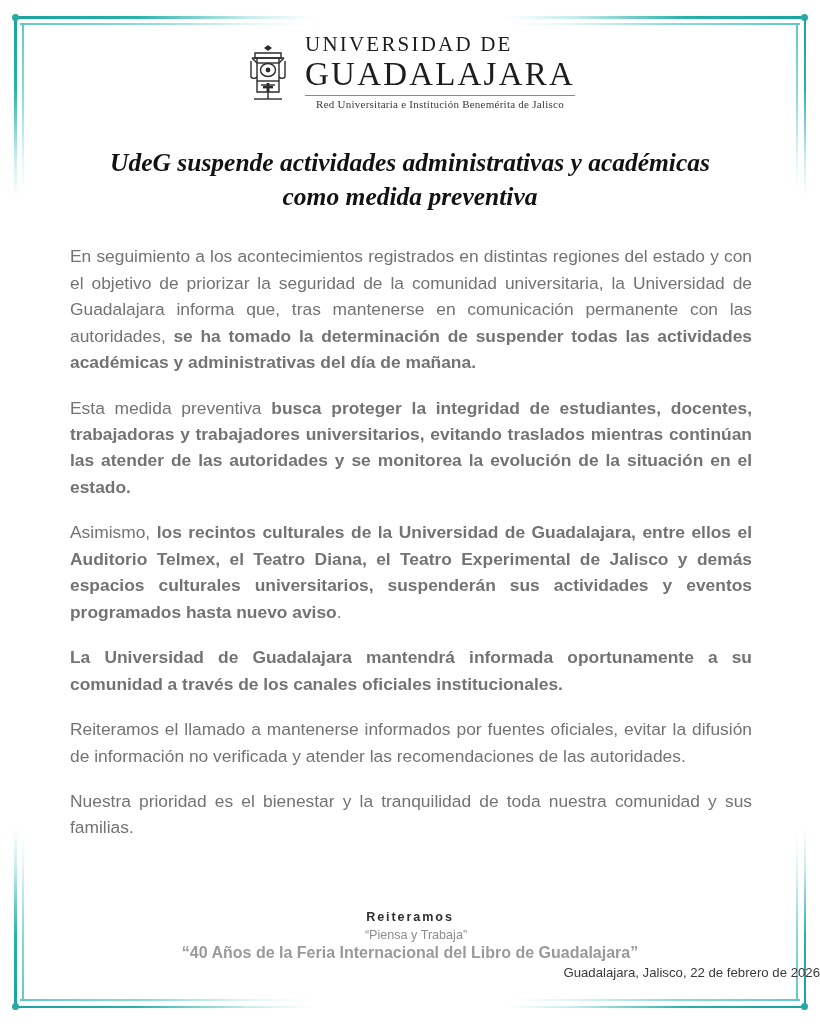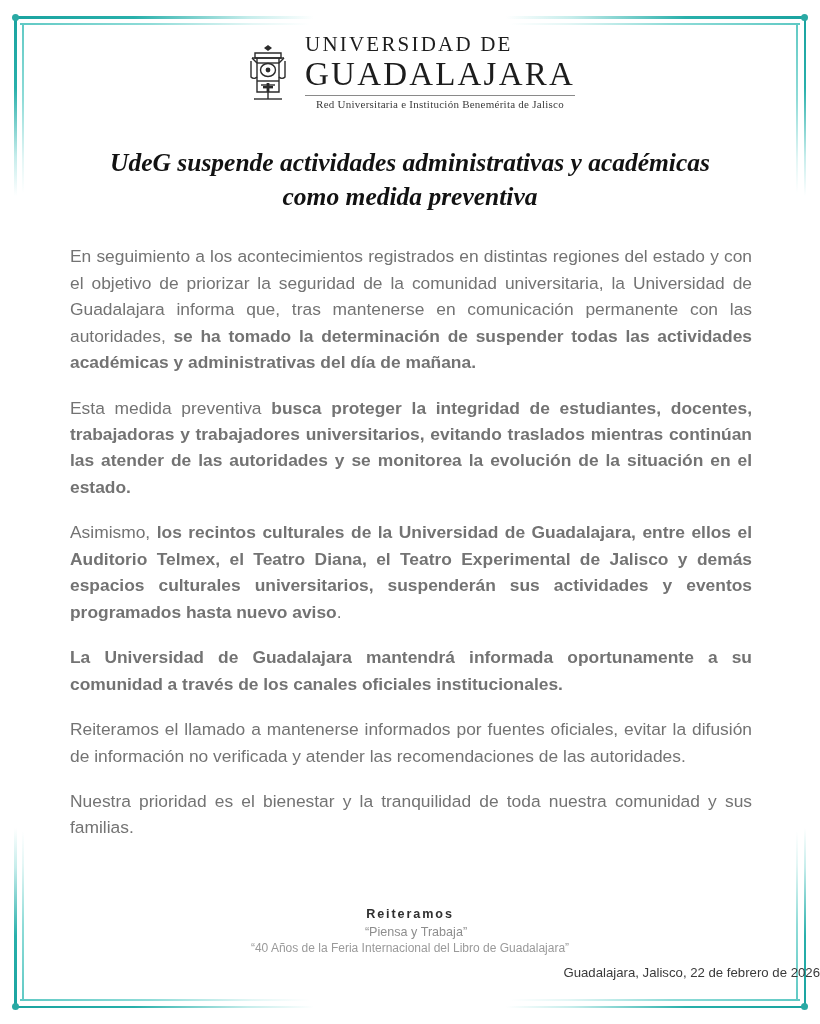--- a/index.html
+++ b/index.html
@@ -137,23 +137,24 @@
     color: #2f2f2f;
     margin-bottom: 4px;
   }
   .footer .motto {
     font-size: 12.6px;
     color: #8e8e8e;
     margin-bottom: 2px;
     padding-left: 12px;
   }
   .footer .fil {
-    font-size: 12px;
+    font-size: 16px;
     color: #9a9a9a;
-    margin-bottom: 10px;
+    margin-bottom: 3px;
+    font-weight: bold;
   }
   .footer .place {
     font-size: 13.2px;
     color: #3a3a3a;
     text-align: right;
   }
 </style>
 </head>
 <body>
 

